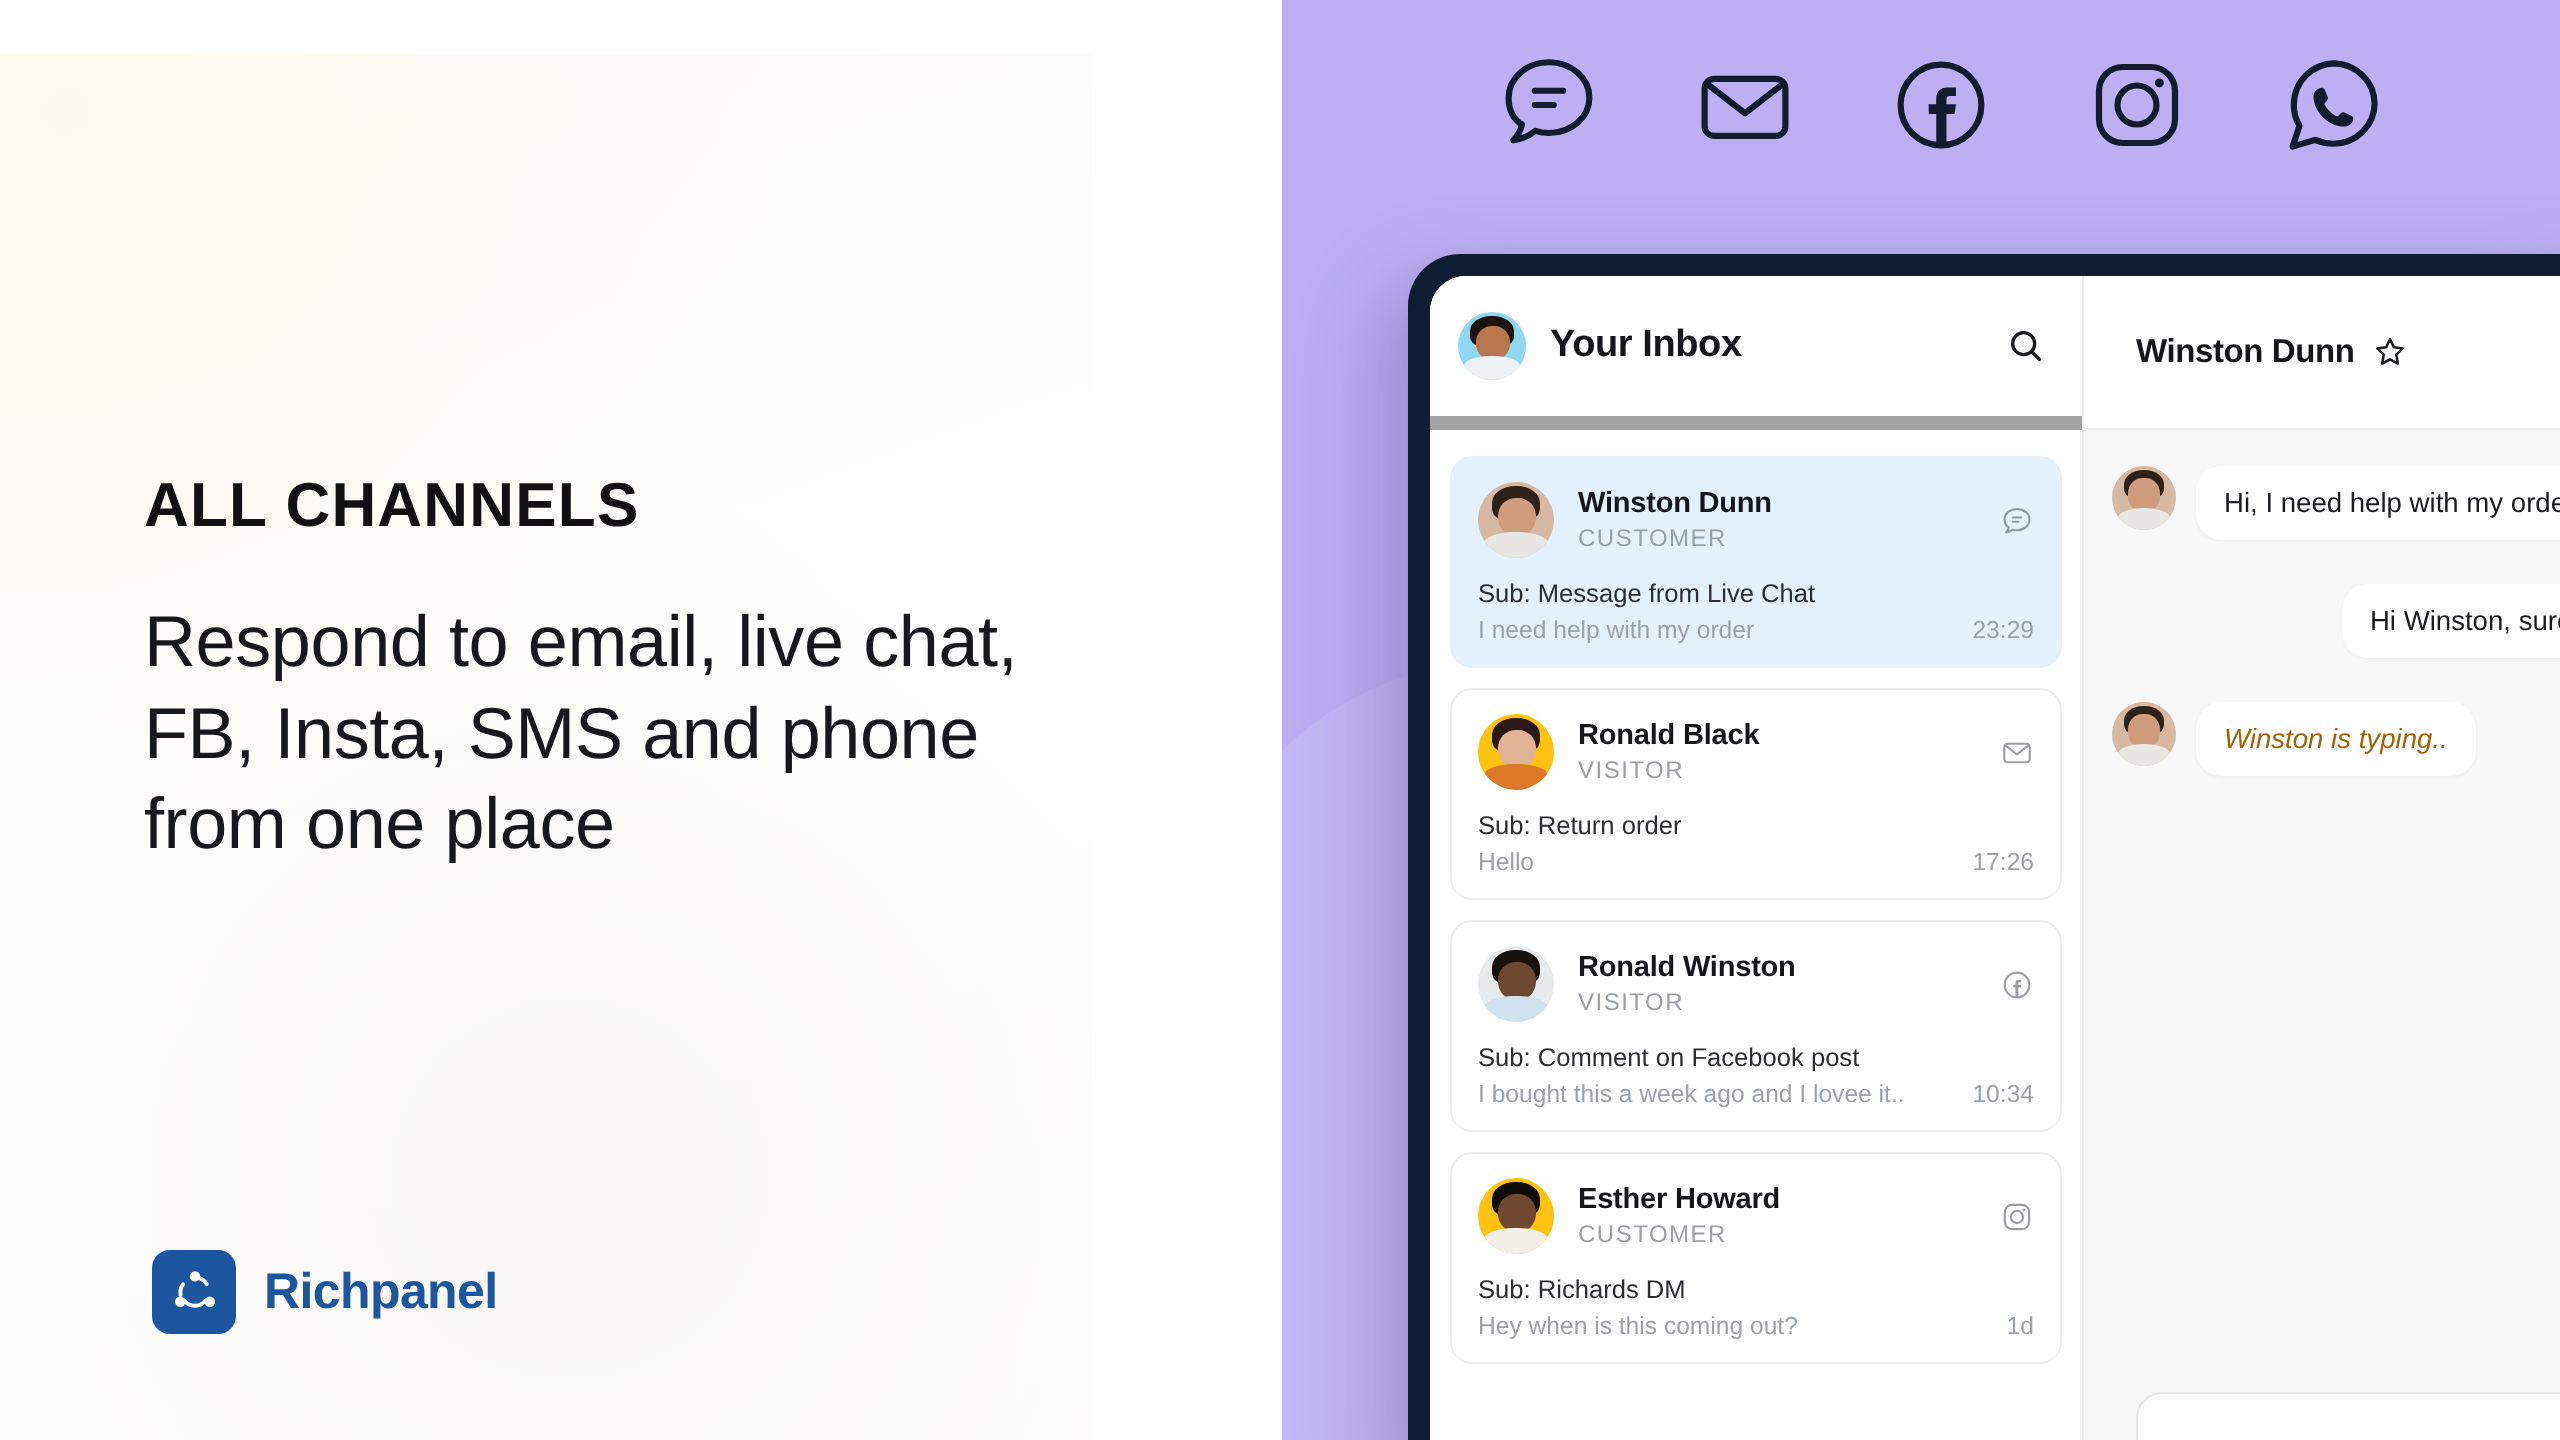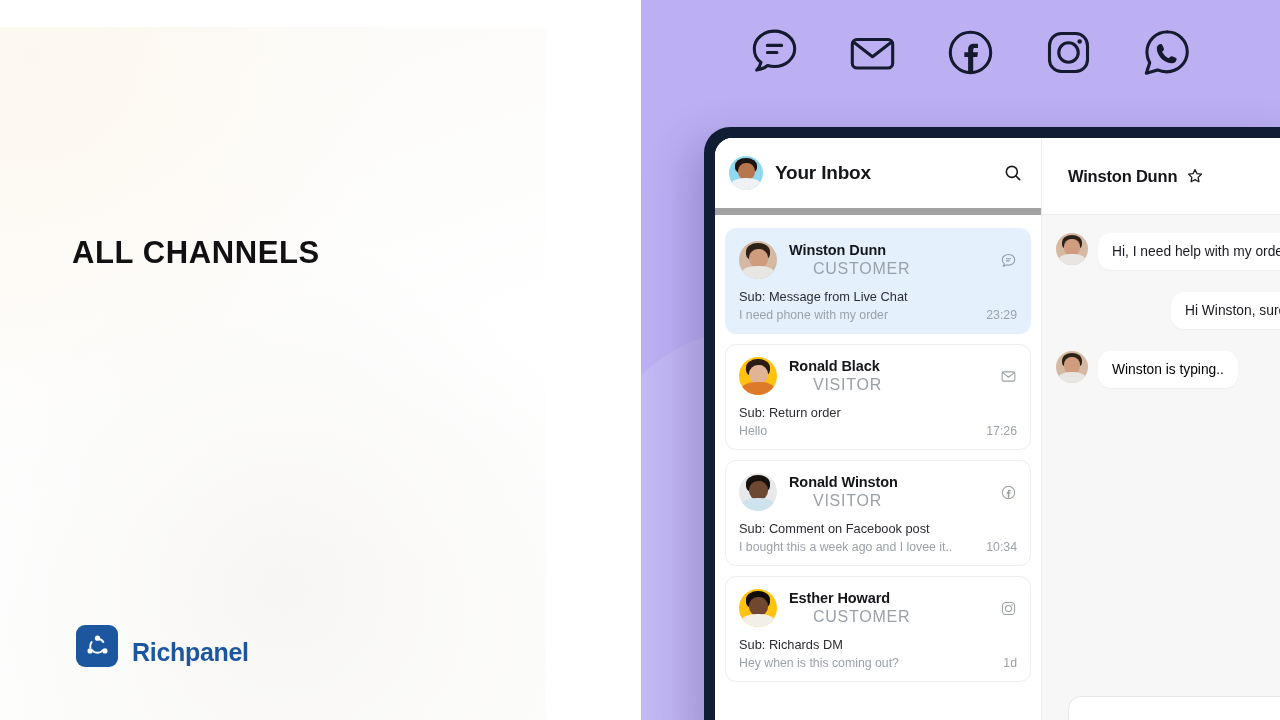--- a/index.html
+++ b/index.html
@@ -24,21 +24,21 @@
     font-size:31px; font-weight:700; letter-spacing:.6px;
     color:#111113;
   }
   #headline{
     position:absolute; left:72px; top:271px; width:470px;
     font-size:36px; font-weight:400; line-height:45.5px;
     color:#17181b; letter-spacing:-.2px;
   }
   #logo-lockup{
     position:absolute; left:76px; top:598px;
-    display:flex; align-items:flex-end; gap:14px;
+    display:flex; align-items:center; gap:14px;
   }
   #logo-mark{
     width:42px; height:42px; border-radius:9px;
     background:#1b569f; display:flex; align-items:center; justify-content:center;
   }
   #logo-word{ font-size:25px; font-weight:700; color:#1b569f; letter-spacing:-.3px; }
 
   
   #right-panel{
     position:absolute; left:641px; top:0; width:639px; height:720px;
@@ -87,21 +87,21 @@
   #conv-list{ padding:13px 10px 0 10px; }
   .conv-card{
     background:#fff; border:1px solid #eceef1; border-radius:11px;
     padding:12px 13px 11px 13px; margin-bottom:10px;
   }
   .conv-card.selected{ background:#e4f1fd; border-color:#e4f1fd; }
   .conv-top{ display:flex; align-items:center; gap:12px; }
   .conv-avatar{ width:38px; height:38px; border-radius:50%; flex:0 0 auto; position:relative; overflow:hidden; }
   .conv-who{ flex:1; min-width:0; }
   .conv-name{ font-size:14.5px; font-weight:700; color:#15161a; letter-spacing:-.1px; }
-  .conv-role{ font-size:16px; color:#9aa0a8; letter-spacing:.75px; margin-top:2px;margin-left:24px; }
+  .conv-role{ font-size:12px; color:#9aa0a8; letter-spacing:.75px; margin-top:2px; }
   .conv-chan{ flex:0 0 auto; line-height:0; opacity:.62; }
   .conv-sub{ font-size:12.8px; color:#2b2d33; margin-top:10px; }
   .conv-bottom{ display:flex; align-items:baseline; gap:8px; margin-top:4px; }
   .conv-preview{ flex:1; font-size:12.3px; color:#9ba1a9; white-space:nowrap; overflow:hidden; text-overflow:clip; }
   .conv-time{ flex:0 0 auto; font-size:12.3px; color:#9ba1a9; }
 
   
   #chat-col{ width:262px; height:609px; background:#f7f7f8; display:flex; flex-direction:column; }
   #chat-header{
     height:77px; background:#fff; border-bottom:1px solid #ededf0;
@@ -110,38 +110,39 @@
   #chat-title{ font-size:16.5px; font-weight:600; color:#15161a; letter-spacing:-.2px; white-space:nowrap; }
   #chat-body{ flex:1; padding:18px 0 0 14px; position:relative; }
   .msg-row{ display:flex; align-items:flex-start; gap:10px; margin-bottom:22px; }
   .msg-row.out{ justify-content:flex-end; padding-left:40px; }
   .msg-avatar{ width:32px; height:32px; border-radius:50%; flex:0 0 auto; position:relative; overflow:hidden; }
   .bubble{
     background:#fff; border-radius:13px; padding:11px 14px;
     font-size:13.8px; color:#1a1b1f; white-space:nowrap;
     box-shadow:0 1px 2px rgba(16,24,40,.04);
   }
-  .bubble.typing{ color:#000000; }
+  .bubble.typing{ color:#a16207; font-style:italic; }
   #composer{
     position:absolute; left:26px; bottom:-1px; right:-26px; height:52px;
     background:#fff; border:1px solid #e6e7ea; border-radius:13px 13px 0 0;
   }
 
   
   .face{ position:absolute; inset:0; }
   .face .hair{ position:absolute; left:18%; top:6%; width:64%; height:46%; border-radius:48% 48% 38% 38%; }
   .face .skin{ position:absolute; left:25%; top:20%; width:50%; height:52%; border-radius:46%; }
   .face .body{ position:absolute; left:8%; bottom:0; width:84%; height:34%; border-radius:46% 46% 0 0; }
 </style>
 </head>
 <body>
 
 <div id="left-panel">
 
   <div id="eyebrow">ALL CHANNELS</div>
+  <div id="headline">Respond to email, live chat, FB, Insta, SMS and phone from one place</div>
 
   <div id="logo-lockup">
     <div id="logo-mark">
       <svg width="25" height="25" viewBox="0 0 24 24" fill="none">
         <path d="M12 4.6c2.3 0 4.4 1.2 5.6 3.1" stroke="#fff" stroke-width="1.9" stroke-linecap="round"></path>
         <path d="M17.1 15.6a6.6 6.6 0 0 1-5.1 2.5 6.6 6.6 0 0 1-5.2-2.5" stroke="#fff" stroke-width="1.9" stroke-linecap="round"></path>
         <path d="M6.3 7.8A6.6 6.6 0 0 0 5.1 13" stroke="#fff" stroke-width="1.9" stroke-linecap="round"></path>
         <circle cx="12" cy="4" r="2.5" fill="#fff"></circle>
         <circle cx="4.9" cy="16.2" r="2.5" fill="#fff"></circle>
         <circle cx="19.1" cy="16.2" r="2.5" fill="#fff"></circle>
@@ -224,21 +225,21 @@
                   <div class="conv-name">Winston Dunn</div>
                   <div class="conv-role">CUSTOMER</div>
                 </div>
                 <span class="conv-chan"><svg width="17" height="17" viewBox="0 0 24 24" fill="none">
                     <path d="M12 3.5c4.9 0 8.8 3.3 8.8 7.5s-3.9 7.5-8.8 7.5c-1 0-2-.1-2.9-.4-1.3 1-3 1.7-4.8 1.9 1-1 1.7-2.1 1.9-3.3A7.2 7.2 0 0 1 3.2 11c0-4.2 3.9-7.5 8.8-7.5Z" stroke="#5b6470" stroke-width="1.5" stroke-linejoin="round"></path>
                     <path d="M9 9.5h6M9 12.5h4" stroke="#5b6470" stroke-width="1.5" stroke-linecap="round"></path>
                   </svg></span>
               </div>
               <div class="conv-sub">Sub: Message from Live Chat</div>
               <div class="conv-bottom">
-                <div class="conv-preview">I need phone with my order</div>
+                <div class="conv-preview">I need help with my order</div>
                 <div class="conv-time">23:29</div>
               </div>
             </div>
             <div class="conv-card">
               <div class="conv-top">
                 <div class="conv-avatar" style="background:#ffc20e">
                   <span class="face">
                     <span class="hair" style="background:#2b1b16"></span>
                     <span class="skin" style="background:#e0b494"></span>
                     <span class="body" style="background:#dd7a2a"></span>

